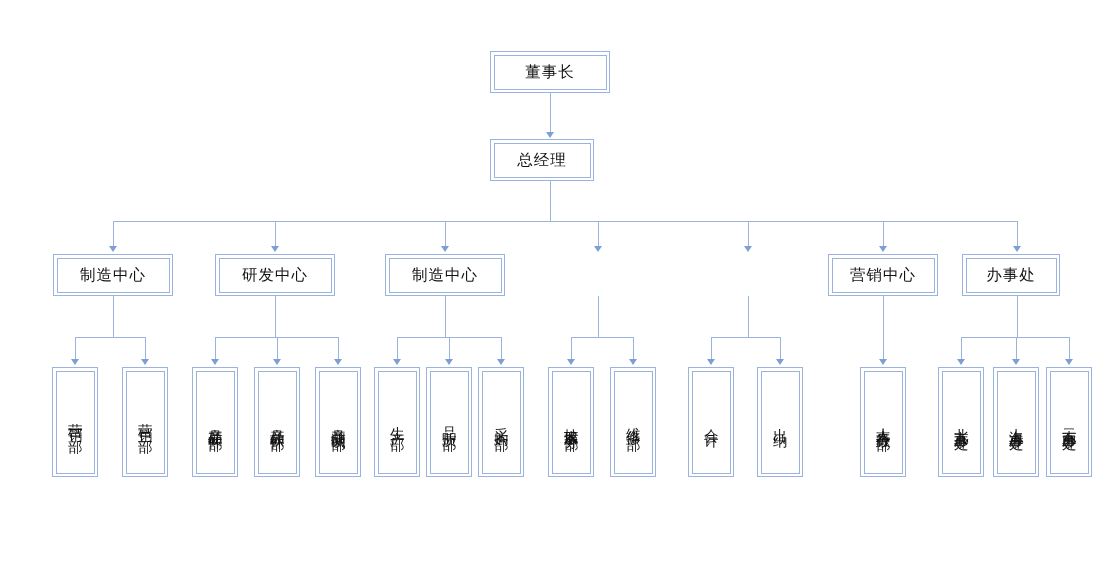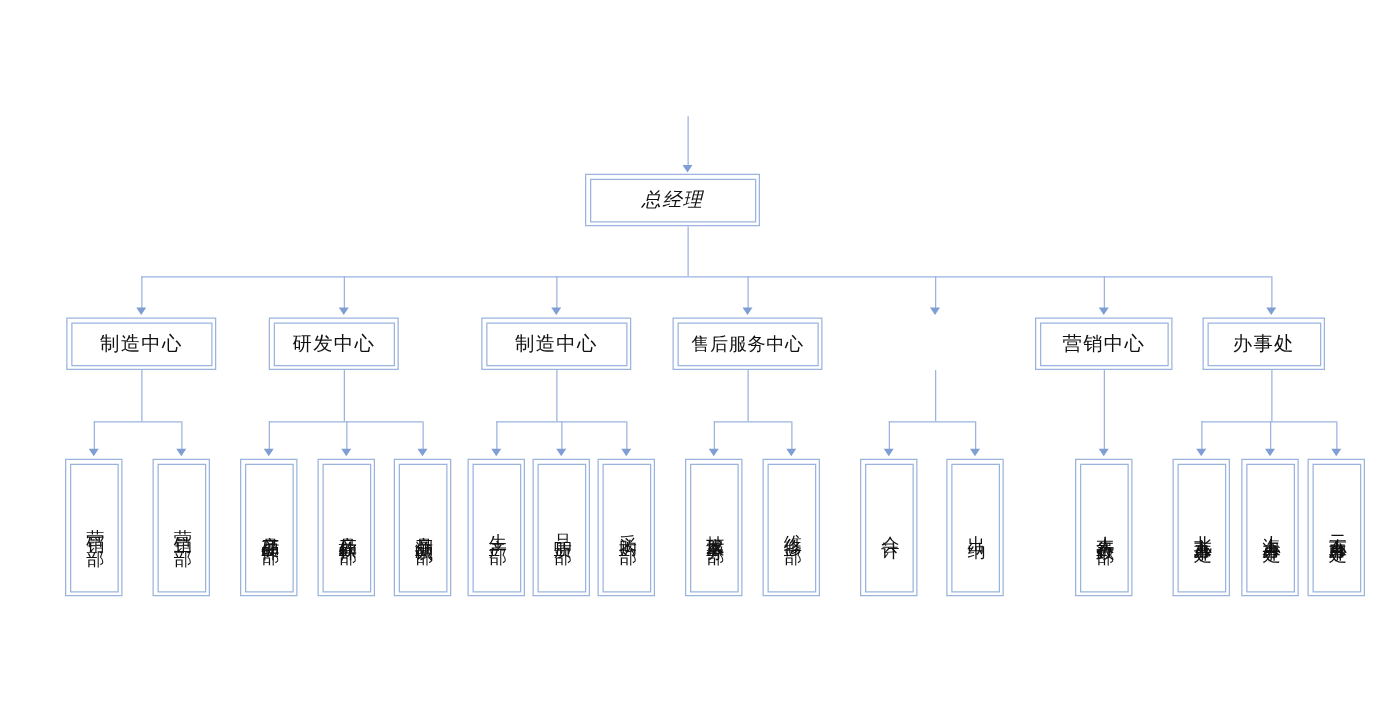--- a/index.html
+++ b/index.html
@@ -119,37 +119,37 @@
 
   <div class="vline" style="left:1017px;top:296px;height:41px;"></div>
   <div class="hline" style="left:961px;top:337px;width:108px;"></div>
   <div class="vline" style="left:961px;top:337px;height:23px;"></div>
   <div class="arrow" style="left:956.5px;top:359px;"></div>
   <div class="vline" style="left:1016px;top:337px;height:23px;"></div>
   <div class="arrow" style="left:1011.5px;top:359px;"></div>
   <div class="vline" style="left:1069px;top:337px;height:23px;"></div>
   <div class="arrow" style="left:1064.5px;top:359px;"></div>
 
-
-  <div class="node h" style="left:468px;top:139px;width:140px;height:42px;font-style:italic;">
+  <div class="node h" style="left:490px;top:51px;width:120px;height:42px;">
+    <div class="inner">董事长</div>
+  </div>
+
+  <div class="node h" style="left:490px;top:139px;width:104px;height:42px;">
     <div class="inner">总经理</div>
   </div>
 
   <div class="node h" style="left:53px;top:254px;width:120px;height:42px;">
     <div class="inner">制造中心</div>
   </div>
-  <div class="node h" style="left:215px;top:254px;width:104px;height:42px;">
+  <div class="node h" style="left:215px;top:254px;width:120px;height:42px;">
     <div class="inner">研发中心</div>
   </div>
   <div class="node h" style="left:385px;top:254px;width:120px;height:42px;">
     <div class="inner">制造中心</div>
   </div>
-  <div class="node h" style="left:538px;top:254px;width:120px;height:42px;">
-    <div class="inner" style="font-size:14.5px;letter-spacing:0.5px;">售后服务中心</div>
-  </div>
   <div class="node h" style="left:828px;top:254px;width:110px;height:42px;">
     <div class="inner">营销中心</div>
   </div>
   <div class="node h" style="left:962px;top:254px;width:98px;height:42px;">
     <div class="inner">办事处</div>
   </div>
 
   <div class="node v" style="left:52px;top:367px;width:46px;height:110px;">
     <div class="inner">营销一部</div>
   </div>

